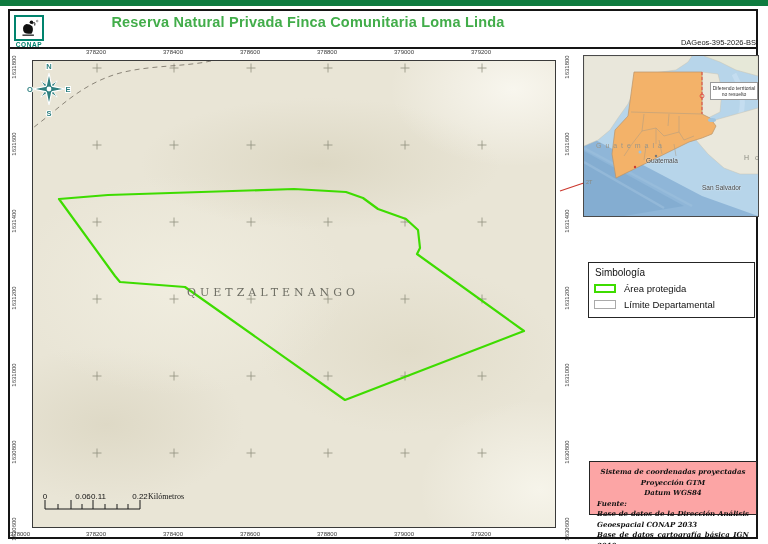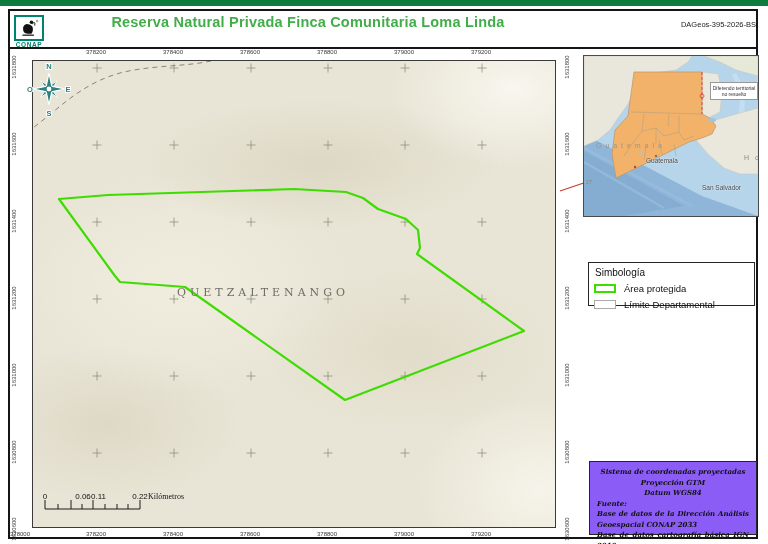--- a/index.html
+++ b/index.html
@@ -3,38 +3,38 @@
 <meta charset="utf-8">
 <style>
   html,body{margin:0;padding:0}
   body{width:768px;height:544px;position:relative;background:#fff;overflow:hidden;
        font-family:"Liberation Sans",sans-serif}
   .topbar{position:absolute;left:0;top:0;width:768px;height:6px;background:#0e7b3f}
   .frame{position:absolute;left:8px;top:9px;width:750px;height:530px;border:2px solid #151515;box-sizing:border-box}
   .header-line{position:absolute;left:10px;top:47px;width:748px;height:2px;background:#151515}
   .map-title{position:absolute;left:0;top:14px;width:616px;text-align:center;
              font-size:14.5px;font-weight:bold;color:#42ad4a;letter-spacing:.2px}
-  .doc-code{position:absolute;right:12px;top:20px;font-size:7.5px;color:#222}
+  .doc-code{position:absolute;right:12px;top:38px;font-size:7.5px;color:#222}
   .logo-box{position:absolute;left:14px;top:15px;width:30px;height:26px;border:2px solid #00836d;
             background:#fff;box-sizing:border-box;display:flex;align-items:center;justify-content:center}
   .logo-glyph{width:22px;height:18px}
   .logo-text{position:absolute;left:10px;top:41px;width:38px;text-align:center;font-size:6.5px;
              font-weight:bold;color:#00836d;letter-spacing:.6px}
 
   .map-area{position:absolute;left:32px;top:60px;width:524px;height:468px;border:1px solid #3a3a3a;
             box-sizing:border-box;background-color:#e9e5d6;
             background-image:
               radial-gradient(ellipse 190px 120px at 92% 6%, #f8f6ee 0%, rgba(248,246,238,0) 65%),
               radial-gradient(ellipse 200px 150px at 97% 92%, #f6f4ea 0%, rgba(246,244,234,0) 60%),
               radial-gradient(ellipse 300px 110px at 55% 22%, #ddd8c4 0%, rgba(221,216,196,0) 60%),
               radial-gradient(ellipse 260px 170px at 28% 48%, #f0eddf 0%, rgba(240,237,223,0) 65%),
               radial-gradient(ellipse 230px 130px at 14% 78%, #ded9c6 0%, rgba(222,217,198,0) 60%),
               radial-gradient(ellipse 250px 140px at 72% 62%, #e1dcc9 0%, rgba(225,220,201,0) 60%)}
   .map-svg{position:absolute;left:0;top:0;width:522px;height:466px}
-  .place-label{position:absolute;left:125px;top:225px;width:210px;text-align:center;
+  .place-label{position:absolute;left:135px;top:225px;width:210px;text-align:center;
                font-family:"DejaVu Serif",serif;font-size:11px;letter-spacing:4px;color:#6e6e64}
   .coord{position:absolute;font-size:6px;color:#3a3a3a;white-space:nowrap;transform:translate(-50%,-50%)}
   .coord.vert{transform:translate(-50%,-50%) rotate(-90deg)}
   .compass{position:absolute;left:27px;top:60px;width:44px;height:58px}
   .compass text{font-family:"Liberation Sans",sans-serif;font-size:7.5px;font-weight:bold;fill:#2e8080;
                 stroke:#fff;stroke-width:2px;paint-order:stroke}
   .scale-svg{position:absolute;left:40px;top:496px;width:170px;height:20px}
   .slabel{position:absolute;transform:translateX(-50%);font-size:8px;color:#111;top:492px}
   .sunit{position:absolute;font-size:8px;color:#111;top:492px}
 
@@ -44,31 +44,31 @@
          background:#b7d5ea;overflow:hidden}
   .inset-label{position:absolute;white-space:nowrap}
   .lbl-country{left:12px;top:86px;font-size:7px;color:#9a968a;letter-spacing:1px}
   .lbl-capital{left:62px;top:101px;font-size:6.5px;color:#4a4a4a;text-shadow:0 0 2px #fff}
   .lbl-city2{left:118px;top:128px;font-size:6.5px;color:#4a4a4a;text-shadow:0 0 2px #fff}
   .lbl-honduras{left:160px;top:98px;font-size:7px;color:#8a8a80;letter-spacing:2px}
   .lbl-corner{left:2px;top:123px;font-size:5.5px;color:#8a8a80}
   .dispute-box{position:absolute;left:126px;top:26px;width:44px;background:#fff;border:.5px solid #999;
                font-size:5px;line-height:1.2;color:#333;text-align:center;padding:2px 1px}
 
-  .legend{position:absolute;left:588px;top:262px;width:167px;height:44px;border:1.5px solid #252525;
+  .legend{position:absolute;left:588px;top:262px;width:167px;height:56px;border:1.5px solid #252525;
           box-sizing:border-box;background:#fff}
   .legend-title{margin:4px 0 2px 6px;font-size:10px;color:#111}
   .legend-row{display:flex;align-items:center;margin:4px 0 0 5px;height:12px}
   .sw{width:22px;height:9px;background:#fff;margin-right:8px;box-sizing:border-box}
   .sw-departmental{border:1px solid #aaa}
   .sw-protected{border:2.5px solid #3edc00}
   .legend-label{font-size:9.5px;color:#111}
 
-  .info{position:absolute;left:589px;top:461px;width:168px;height:74px;border:1px solid #252525;
-        box-sizing:border-box;background:#8b5cf6;padding:5px 7px 0;
+  .info{position:absolute;left:589px;top:461px;width:168px;height:54px;border:1px solid #252525;
+        box-sizing:border-box;background:#fca5a5;padding:5px 7px 0;
         font-family:"DejaVu Serif",serif;font-style:italic;font-weight:bold;font-size:7px;
         color:#111;line-height:1.5}
   .info .c{text-align:center}
   .info .j{text-align:justify}
 </style>
 </head>
 <body>
 
 <div class="topbar"></div>
 <div class="frame"></div>

